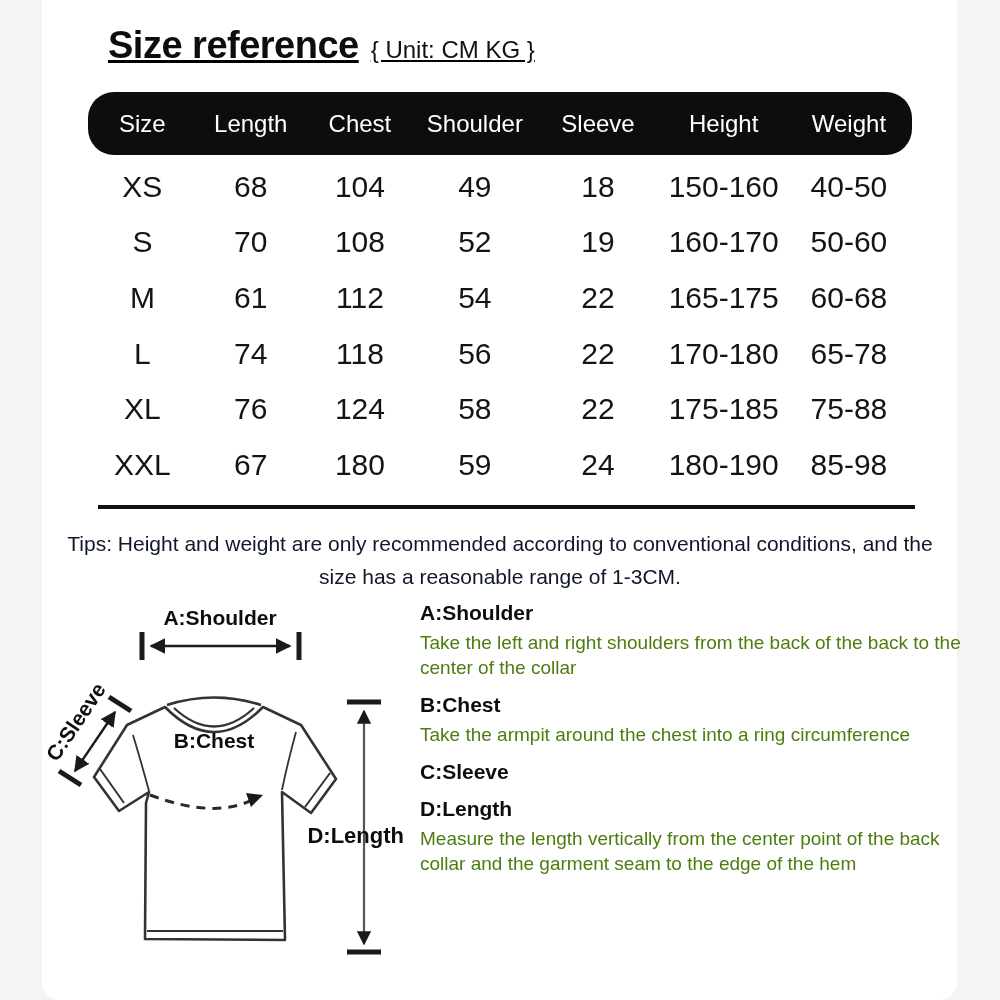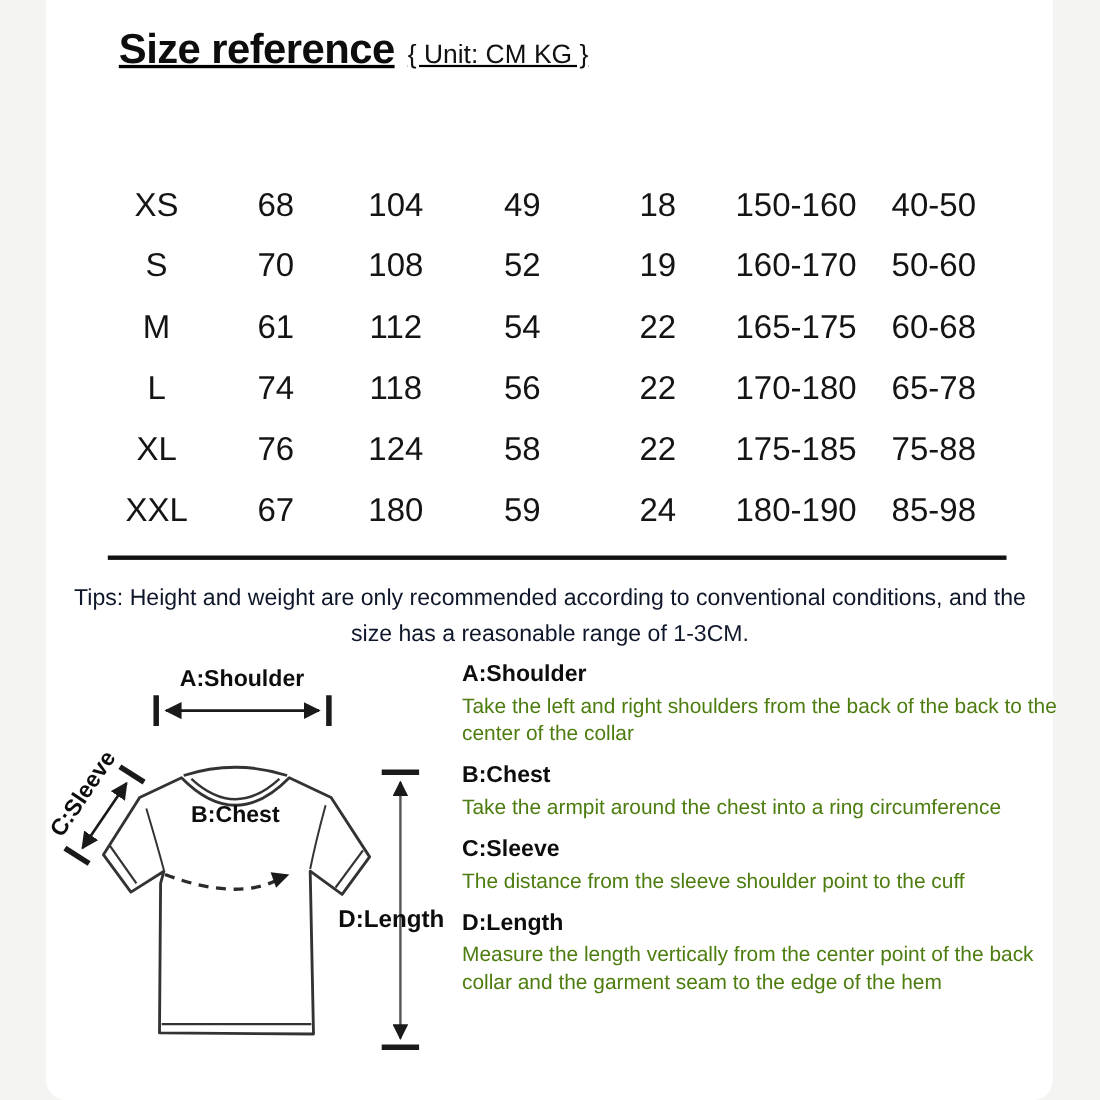--- a/index.html
+++ b/index.html
@@ -67,20 +67,29 @@
 
 <div class="card"></div>
 
 <div class="stage">
 
   <div class="title-row">
     <span class="title-main">Size reference</span>
     <span class="title-unit">{ Unit: CM KG }</span>
   </div>
 
+  <div class="thead">
+      <div class="hcell">Size</div>
+      <div class="hcell">Length</div>
+      <div class="hcell">Chest</div>
+      <div class="hcell">Shoulder</div>
+      <div class="hcell">Sleeve</div>
+      <div class="hcell">Height</div>
+      <div class="hcell">Weight</div>
+    </div>
 
   <div class="tbody">
       <div class="trow">
         <div class="tcell">XS</div>
         <div class="tcell">68</div>
         <div class="tcell">104</div>
         <div class="tcell">49</div>
         <div class="tcell">18</div>
         <div class="tcell">150-160</div>
         <div class="tcell">40-50</div>
@@ -186,21 +195,20 @@
       <div class="mblock">
         <h3>A:Shoulder</h3>
         <p>Take the left and right shoulders from the back of the back to the center of the collar</p>
       </div>
       <div class="mblock">
         <h3>B:Chest</h3>
         <p>Take the armpit around the chest into a ring circumference</p>
       </div>
       <div class="mblock">
         <h3>C:Sleeve</h3>
-        <p>The distance from the sleeve shoulder point to the cuff</p>
       </div>
       <div class="mblock">
         <h3>D:Length</h3>
         <p>Measure the length vertically from the center point of the back collar and the garment seam to the edge of the hem</p>
       </div>
     </div>
 
 </div>
 
 </body></html>

